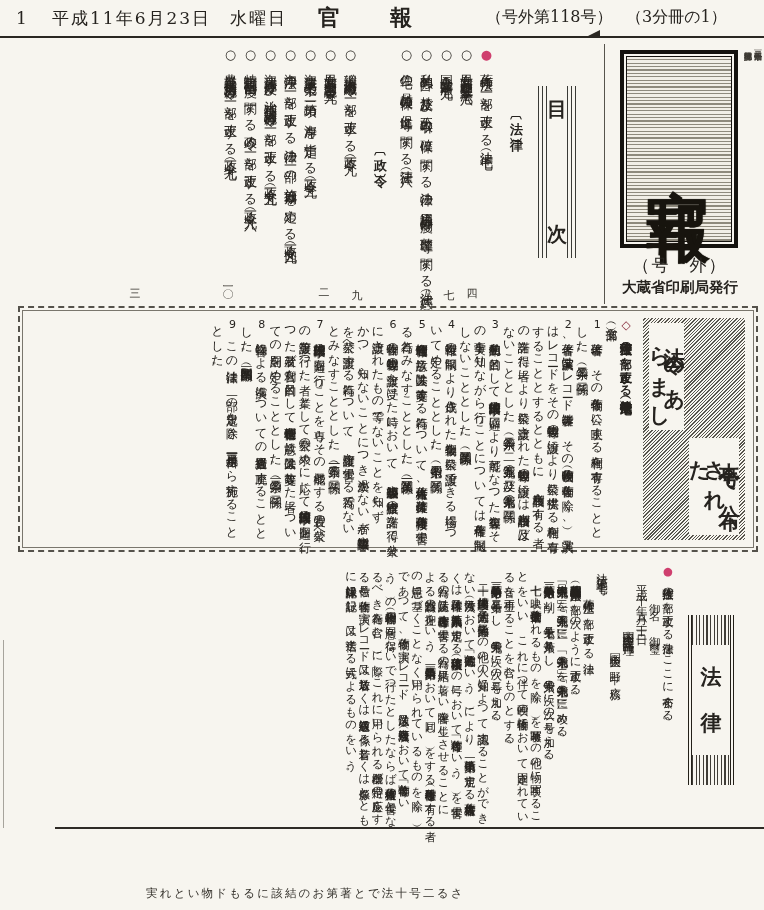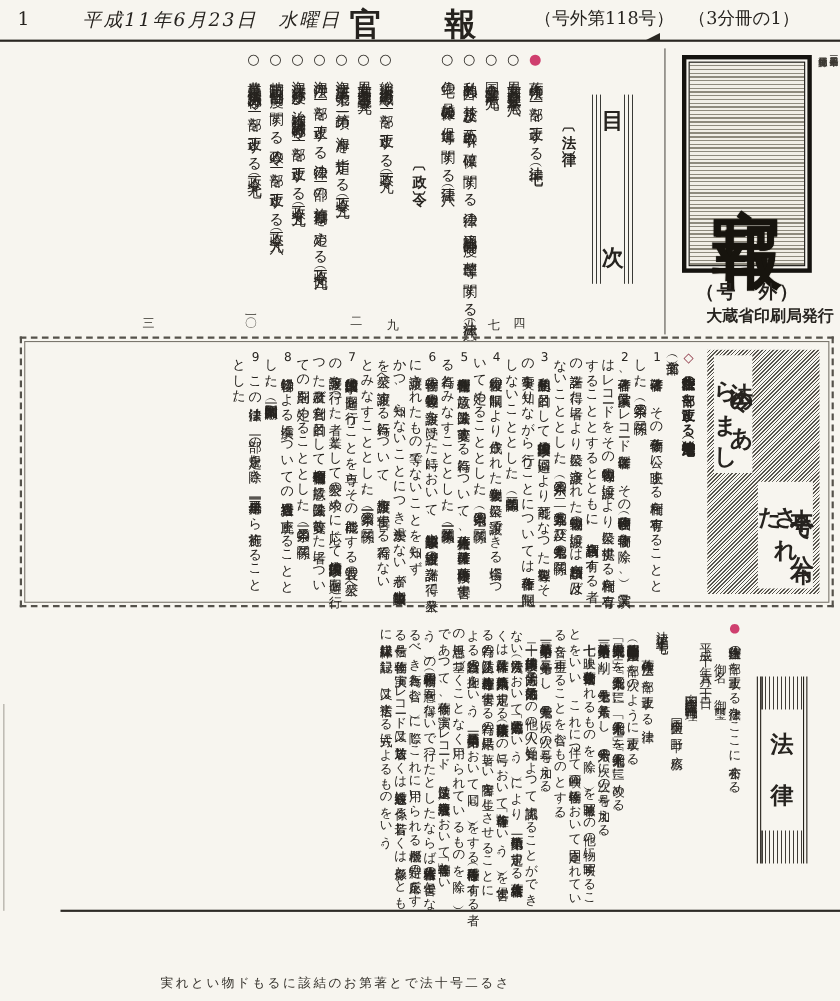--- a/index.html
+++ b/index.html
@@ -5,22 +5,22 @@
   html,body { margin:0; padding:0; background:#d8d6d0; }
   .page {
     position:relative; width:764px; height:910px; margin:0 auto;
     background:#f7f5ef; overflow:hidden; color:#26231f;
     font-family:"DejaVu Serif","Liberation Serif",serif;
   }
   .abs { position:absolute; }
 
   
   .mast-pagenum { left:16px; top:8px; font-size:17px; }
-  .mast-date { left:75px; top:7px; font-size:17px; letter-spacing:2px;font-style:italic; }
-  .mast-title { left:318px; top:3px; font-size:29px; font-weight:700; letter-spacing:14px; }
+  .mast-date { left:52px; top:7px; font-size:17px; letter-spacing:2px; }
+  .mast-title { left:318px; top:3px; font-size:22px; font-weight:700; letter-spacing:14px; }
   .mast-issue { left:486px; top:7px; font-size:16px; }
   .mast-volume { left:626px; top:7px; font-size:16px; }
   .mast-rule { left:0; top:36px; width:764px; height:2px; background:#2a2722; }
   .mast-wedge { left:586px; top:30px; width:0; height:0;
     border-left:14px solid transparent; border-bottom:7px solid #2a2722; }
 
   
   .toc-flow {
     left:12px; top:47px; width:520px; height:252px;
     writing-mode:vertical-rl; font-size:13px; line-height:20px; letter-spacing:1.5px;
@@ -42,22 +42,22 @@
   .v-divider { left:604px; top:44px; width:1px; height:260px; background:#57544d; }
 
   
   .kanpo-box { left:620px; top:50px; width:118px; height:198px;
     border:4px solid #15130f; padding:2px; box-sizing:border-box; background:#f7f5ef; }
   .kanpo-box-inner { width:100%; height:100%; box-sizing:border-box; border:1px solid #15130f;
     background:repeating-linear-gradient(180deg,#f1eee6 0 2.2px,#8e8a7d 2.2px 3.4px);
     display:flex; align-items:center; justify-content:center; }
   .kanpo-logo { writing-mode:vertical-rl; font-size:64px; font-weight:900; line-height:1;
     letter-spacing:12px; color:#17140e; text-shadow:0 0 1px #17140e; }
-  .gogai { left:616px; top:254px; width:128px; text-align:center; font-size:17px; letter-spacing:2px;font-weight:bold; }
-  .publisher { left:602px; top:278px; width:156px; text-align:right; font-size:14.5px; font-weight:600; }
+  .gogai { left:616px; top:254px; width:128px; text-align:center; font-size:17px; letter-spacing:2px; }
+  .publisher { left:602px; top:278px; width:156px; text-align:center; font-size:14.5px; font-weight:600; }
   .postal { left:742px; top:46px; height:160px; writing-mode:vertical-rl;
     font-size:8px; line-height:10px; color:#3c3933; }
   .postal span { display:block; }
 
   
   .aramashi-box { left:18px; top:306px; width:740px; height:246px;
     border:2px dashed #55524b; padding:2px; box-sizing:border-box; }
   .aramashi-inner { width:100%; height:100%; box-sizing:border-box;
     border:1px solid #7a766d; padding:7px 8px; }
   .aramashi-flow { width:100%; height:100%; writing-mode:vertical-rl;

